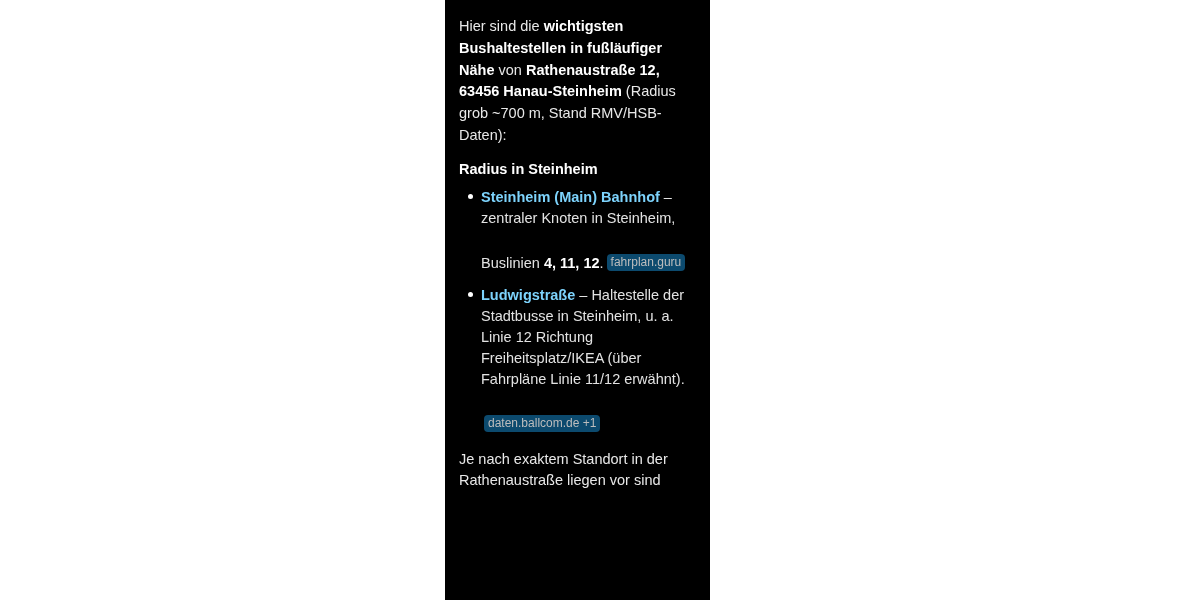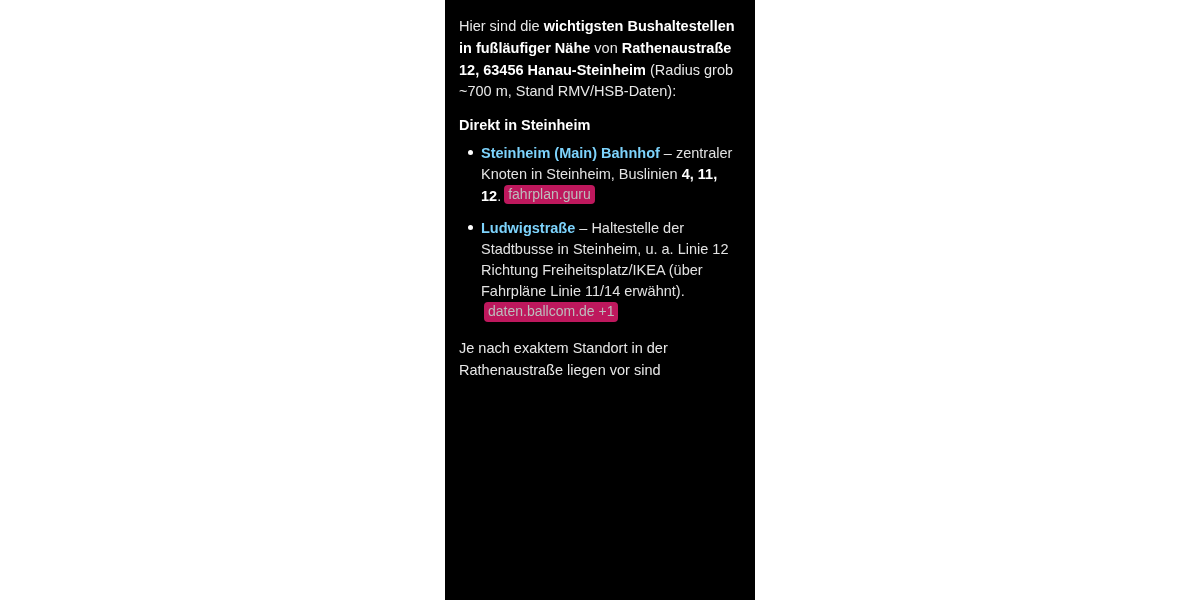--- a/index.html
+++ b/index.html
@@ -14,21 +14,21 @@
   #stage {
     position: relative;
     width: 1200px;
     height: 600px;
     background: #ffffff;
   }
   #panel {
     position: absolute;
     left: 445px;
     top: 0;
-    width: 310px;
+    width: 265px;
     height: 600px;
     background: #000000;
     color: #ffffff;
     box-sizing: border-box;
     padding: 16px 14px 10px 14px;
     overflow: hidden;
   }
   .intro {
     font-size: 14.5px;
     line-height: 1.5;
@@ -67,56 +67,57 @@
     border-radius: 50%;
     background: #ffffff;
   }
   .stop-name {
     font-weight: bold;
     color: #7dd3fc;
     margin-top: 33px;
   }
   .cite {
     display: inline-block;
-    font-size: 14px;
+    font-size: 12px;
     line-height: 1.1;
-    background: #be185d;
+    background: #0c4a6e;
     color: #bdbdbd;
     border-radius: 4px;
     padding: 2px 4px;
     vertical-align: 2px;
     margin-left: 3px;
     white-space: nowrap;
     font-family: "Liberation Sans", sans-serif;
+    margin-top: 25px;
   }
   .outro {
     font-size: 14.5px;
     line-height: 1.5;
     color: #e8e8e8;
     margin: 0;
   }
 </style>
 </head>
 <body>
 
 <div id="stage">
   <div id="panel">
 
     <p class="intro">
       <span>Hier sind die </span><span class="strong">wichtigsten Bushaltestellen in fußläufiger Nähe</span><span> von </span><span class="strong">Rathenaustraße 12, 63456 Hanau-Steinheim</span><span> (Radius grob ~700 m, Stand RMV/HSB-Daten):</span>
     </p>
 
-    <h3 class="section-heading">Direkt in Steinheim</h3>
+    <h3 class="section-heading">Radius in Steinheim</h3>
 
     <ul class="stops">
       <li>
         <span class="stop-name">Steinheim (Main) Bahnhof</span><span> – zentraler Knoten in Steinheim, Buslinien </span><span class="strong">4, 11, 12</span><span>.</span><span class="cite">fahrplan.guru</span>
       </li>
       <li>
-        <span class="stop-name">Ludwigstraße</span><span> – Haltestelle der Stadtbusse in Steinheim, u. a. Linie 12 Richtung Freiheitsplatz/IKEA (über Fahrpläne Linie 11/14 erwähnt).</span><span class="cite">daten.ballcom.de +1</span>
+        <span class="stop-name">Ludwigstraße</span><span> – Haltestelle der Stadtbusse in Steinheim, u. a. Linie 12 Richtung Freiheitsplatz/IKEA (über Fahrpläne Linie 11/12 erwähnt).</span><span class="cite">daten.ballcom.de +1</span>
       </li>
     </ul>
 
     <p class="outro">
       <span>Je nach exaktem Standort in der Rathenaustraße liegen vor sind </span>
     </p>
 
   </div>
 </div>
 

